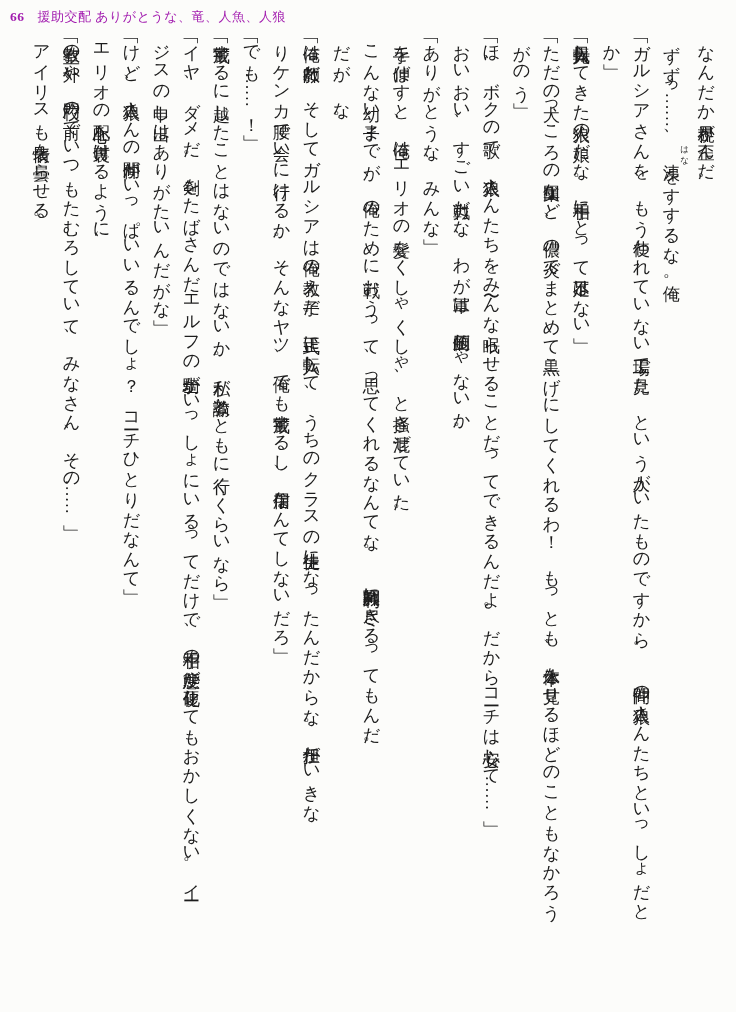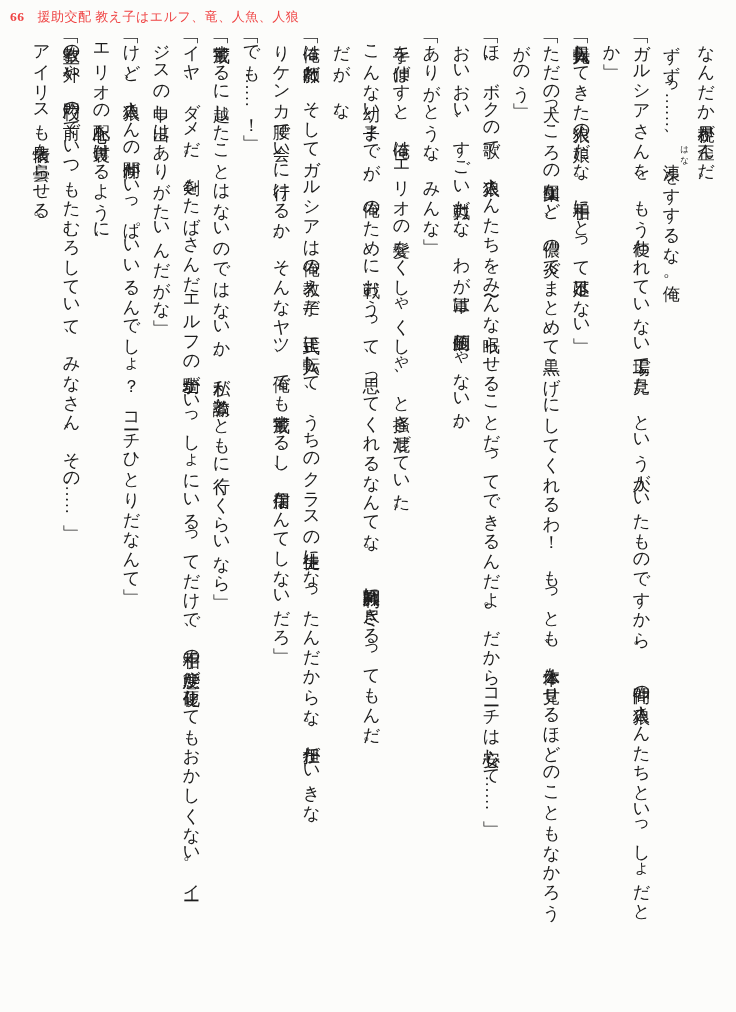--- a/index.html
+++ b/index.html
@@ -19,21 +19,21 @@
   }
   .page-header {
     position: absolute;
     top: 8px;
     left: 10px;
     display: flex;
     align-items: baseline;
     gap: 13px;
     font-size: 13px;
     letter-spacing: 0.5px;
-    color: #ef4444;
+    color: #a21caf;
     white-space: nowrap;
   }
   .page-number {
     font-weight: bold;
     font-size: 13.5px;
   }
   .book-title {
     font-size: 13px;
   }
   .text-block {
@@ -56,21 +56,21 @@
     font-size: 8.5px;
     letter-spacing: 0;
   }
 </style>
 </head>
 <body>
 
 <div class="page">
   <div class="page-header">
     <span class="page-number">66</span>
-    <span class="book-title">援助交配 教え子はエルフ、竜、人魚、人狼</span>
+    <span class="book-title">援助交配 ありがとうな、竜、人魚、人狼</span>
   </div>
   <div class="text-block">
       <p class="tcol">なんだか視界が歪んだ。</p>
       <p class="tcol">ずずっ……、<ruby>洟<rt>はな</rt></ruby>をすするな、俺。</p>
       <p class="tcol">「ガルシアさんを、もう使われていない工場で見た、という人がいたものですから。　仲間の人狼さんたちといっしょだと</p>
       <p class="tcol">か」</p>
       <p class="tcol">「先日転入してきた人狼の娘だな。相手にとって不足はない」</p>
       <p class="tcol">「ただの犬っころの集団など、儂の炎でまとめて黒こげにしてくれるわ！　もっとも、本体を見せるほどのこともなかろう</p>
       <p class="tcol">がのう」</p>
       <p class="tcol">「ほ、ボクの歌で、人狼さんたちをみ〜んな眠らせることだってできるんだよ。だからコーチは安心して……」</p>

